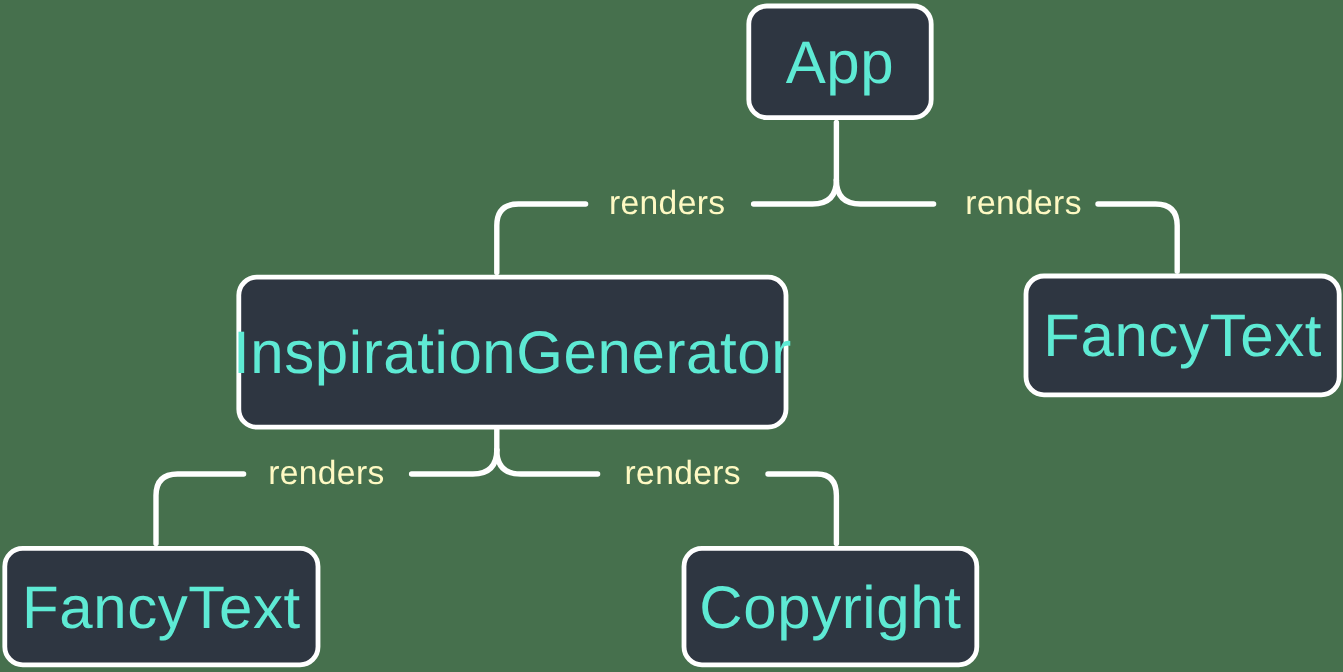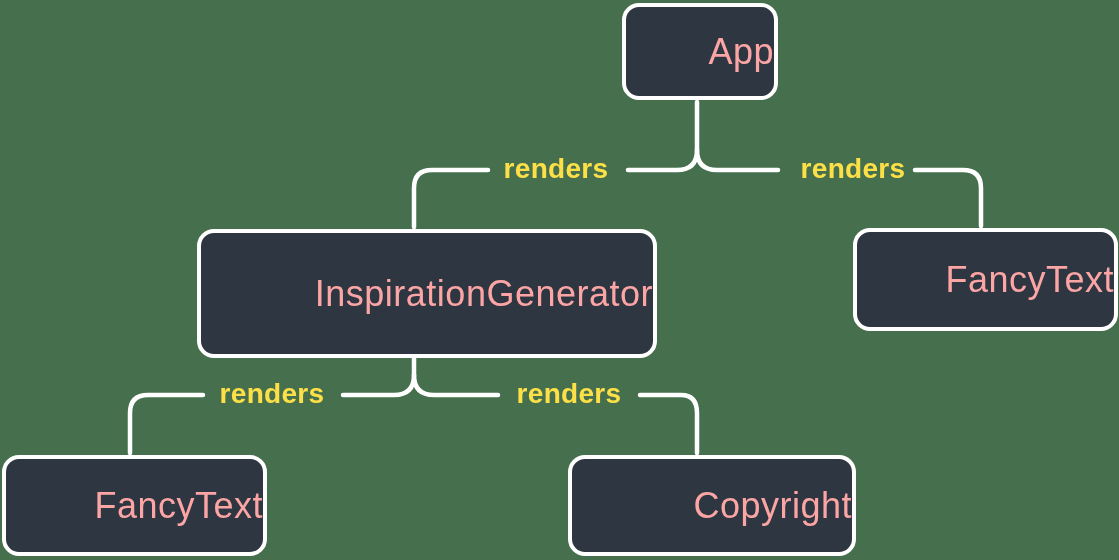--- a/index.html
+++ b/index.html
@@ -28,38 +28,38 @@
     stroke-linecap: round;
   }
   .node {
     position: absolute;
     box-sizing: border-box;
     background: #2E3641;
     border: 4px solid #FFFFFF;
     border-radius: 17px;
     display: flex;
     align-items: center;
-    justify-content: flex-end;
-    color: #fca5a5;
-    font-size: 36px;
+    justify-content: center;
+    color: #5eead4;
+    font-size: 50px;
     font-weight: 400;
     letter-spacing: 0.5px;
     white-space: nowrap;
   }
   .node-app                  { left: 622px; top: 3px;   width: 156px; height: 97px; }
   .node-inspiration          { left: 197px; top: 229px; width: 460px; height: 129px; }
   .node-fancytext-top        { left: 853px; top: 228px; width: 265px; height: 103px; }
   .node-fancytext-bottom     { left: 2px;   top: 455px; width: 265px; height: 101px; }
-  .node-copyright            { left: 568px; top: 455px; width: 288px; height: 101px; }
+  .node-copyright            { left: 568px; top: 455px; width: 248px; height: 101px; }
   .edge-label {
     position: absolute;
     transform: translate(-50%, -50%);
-    color: #fde047;
+    color: #fef9c3;
     font-size: 28px;
-    font-weight: 700;
+    font-weight: 400;
     letter-spacing: 0.3px;
     white-space: nowrap;
   }
   .edge-label-1 { left: 556px; top: 169px; }
   .edge-label-2 { left: 853px; top: 169px; }
   .edge-label-3 { left: 272px; top: 394px; }
   .edge-label-4 { left: 569px; top: 394px; }
 </style>
 </head>
 <body>

